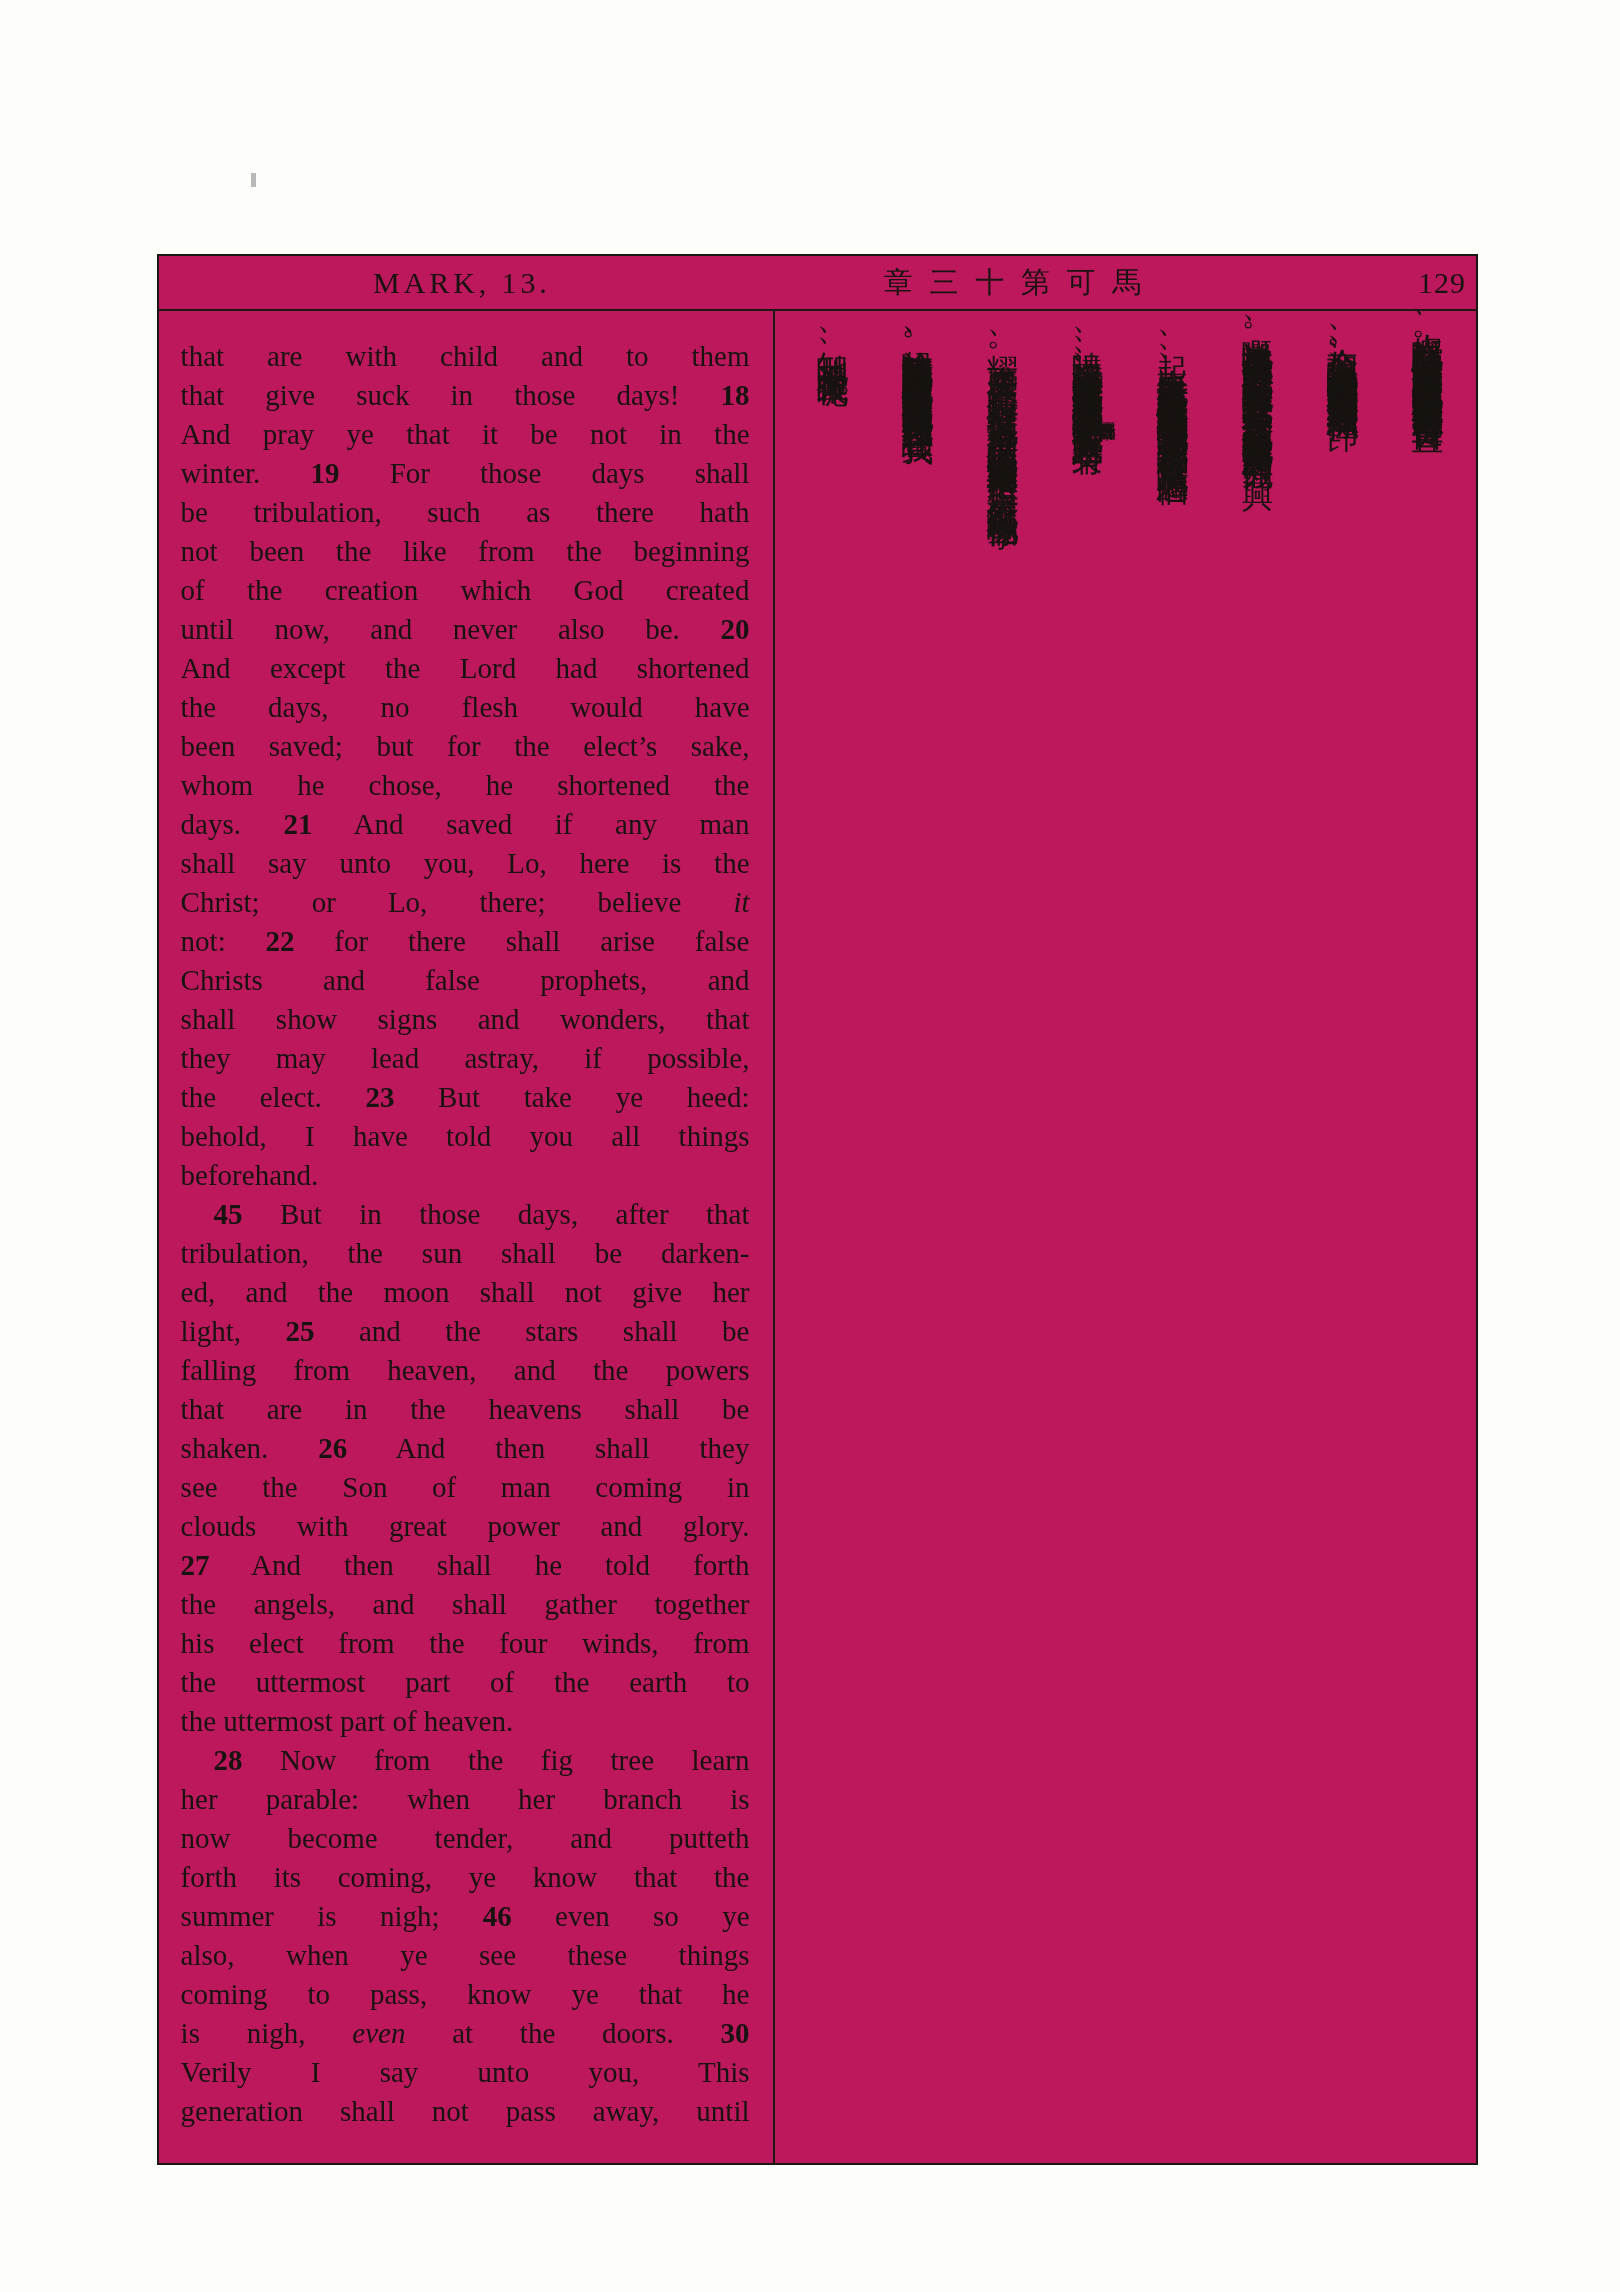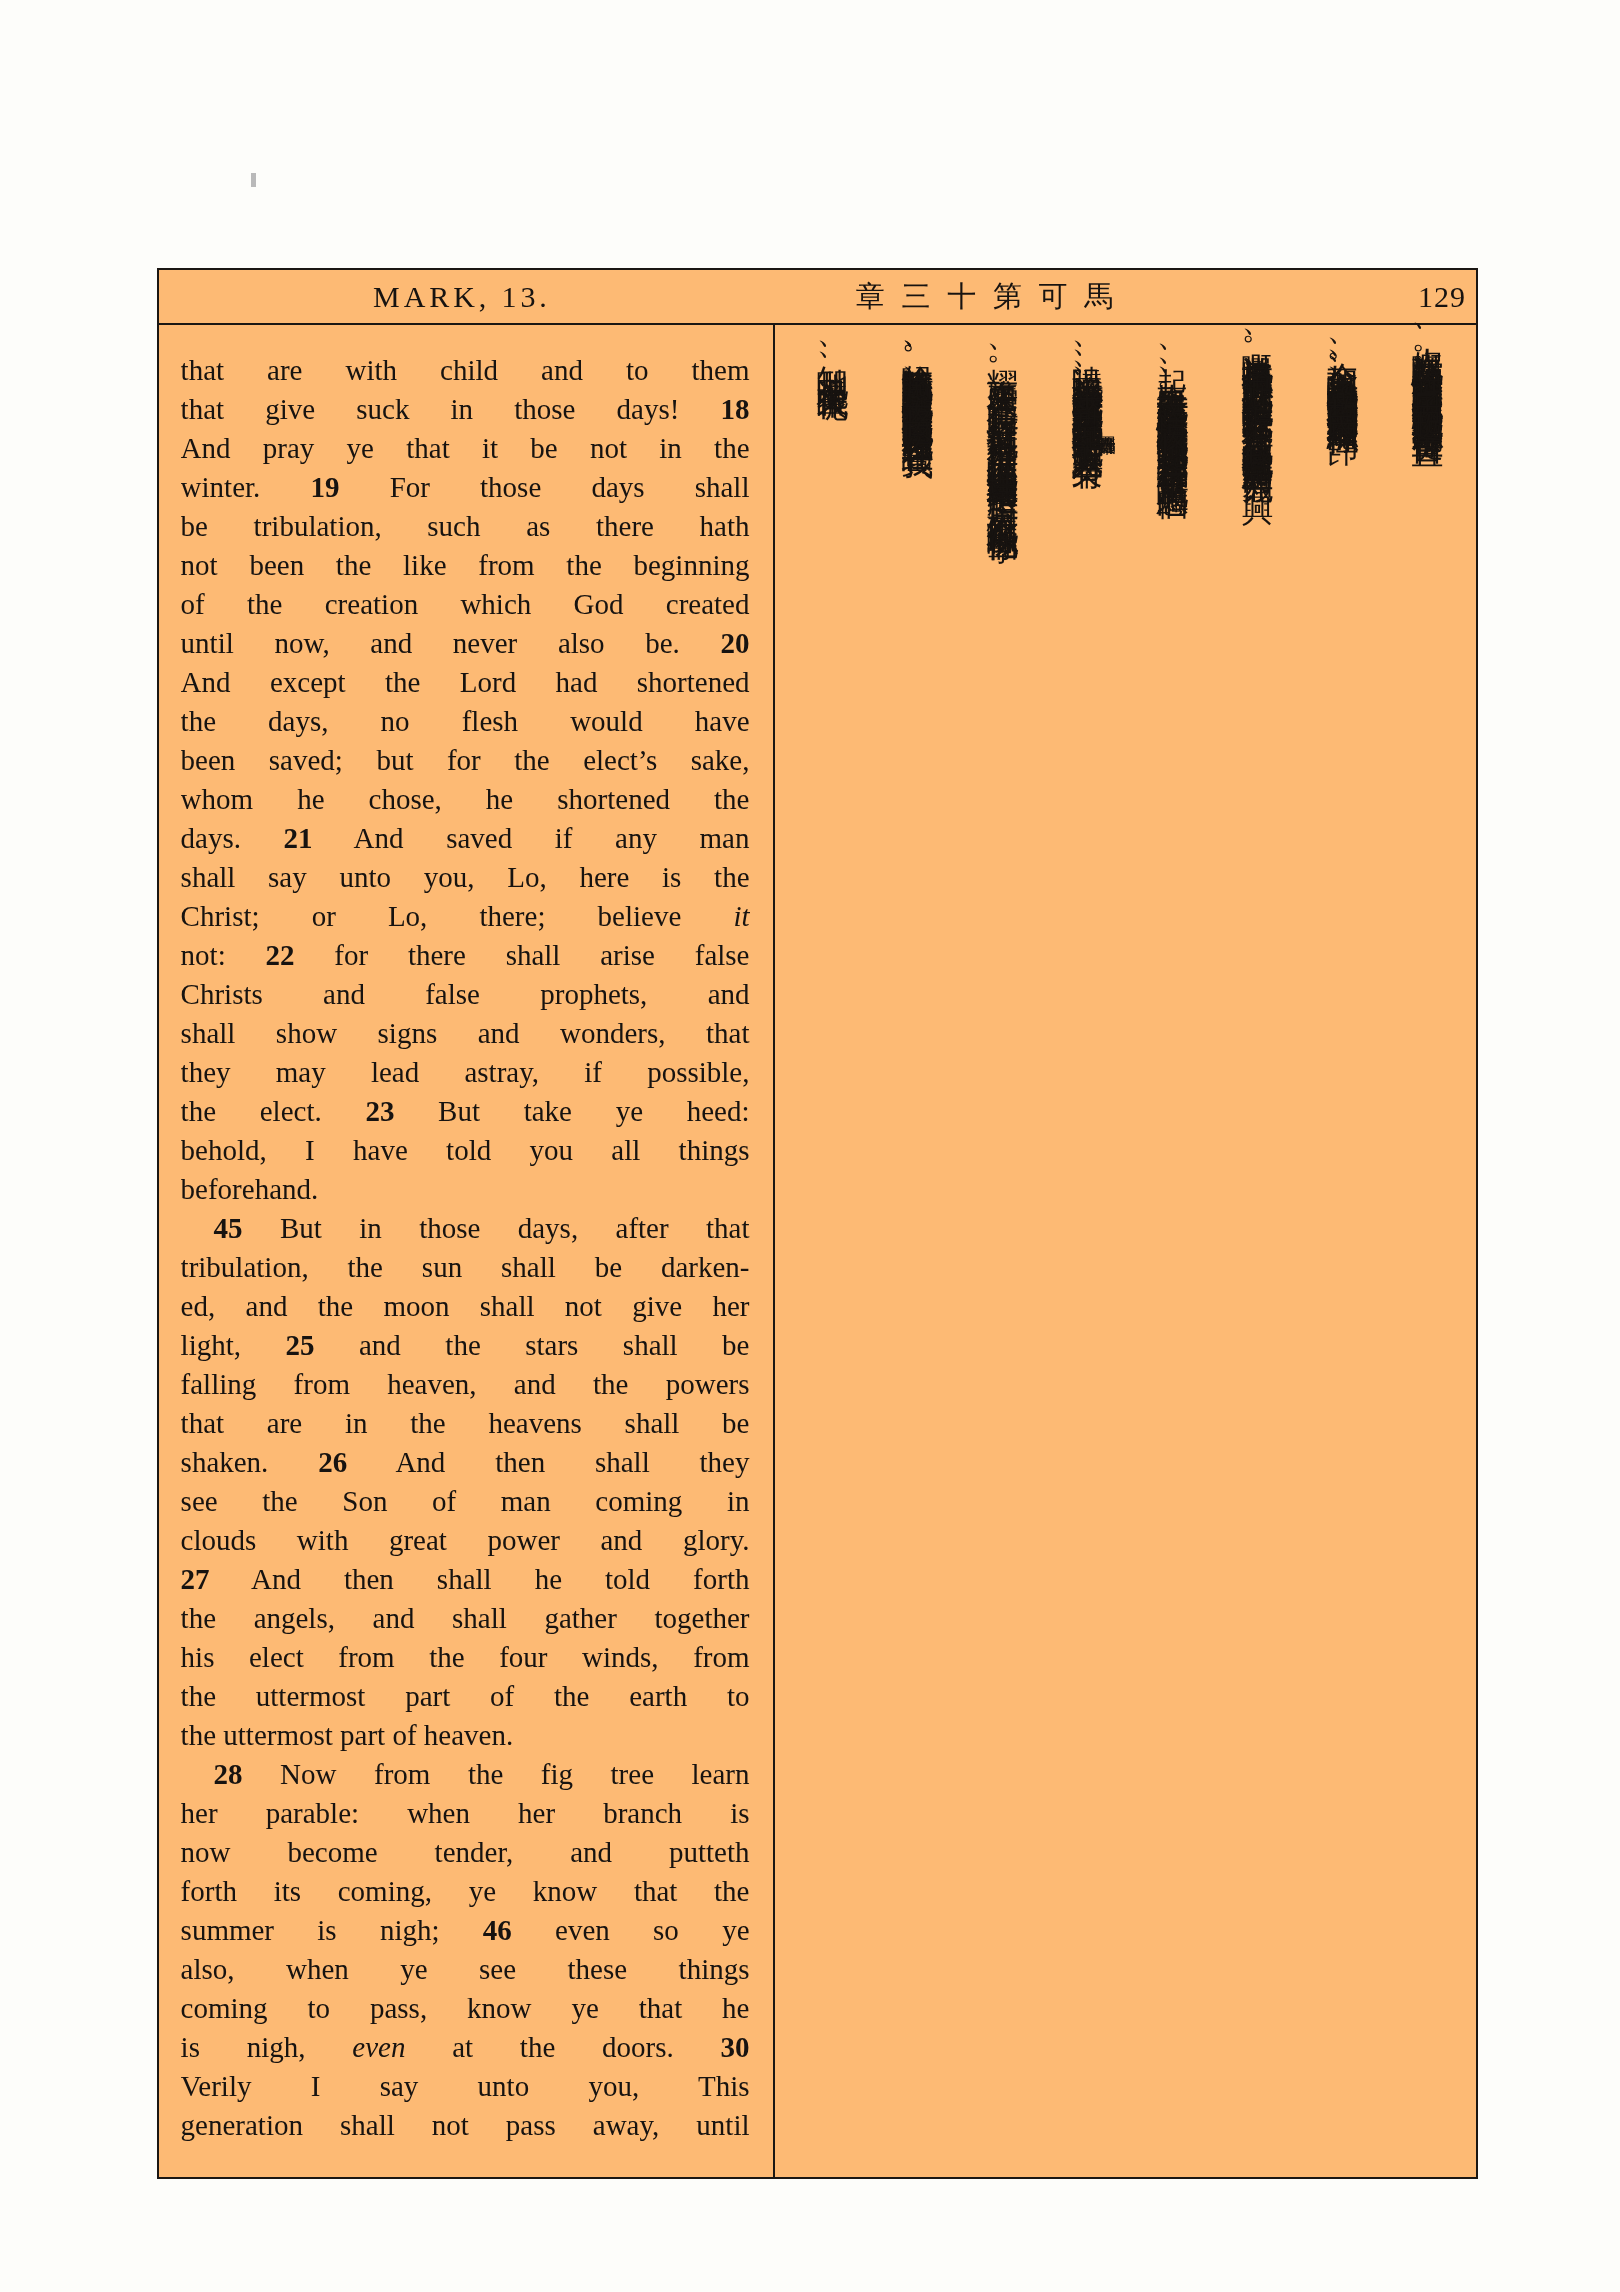--- a/index.html
+++ b/index.html
@@ -20,28 +20,28 @@
     position: absolute;
     left: 251px;
     top: 173px;
     width: 4.9px;
     height: 13.7px;
     background: #b9b9b9;
   }
   .page-box {
     position: absolute;
     left: 157px;
-    top: 268px;
+    top: 254px;
     width: 1321px;
     height: 1911px;
     border: 2.9px solid #1b1713;
     box-sizing: border-box;
     display: flex;
     flex-direction: column;
-    background: #fdba74;
+    background: #be185d;
   }
   .header {
     flex: 0 0 55px;
     border-bottom: 2.9px solid #1b1713;
     display: flex;
     align-items: center;
     box-sizing: border-box;
   }
   .header-left {
     width: 46%;
@@ -52,21 +52,21 @@
   }
   .header-right {
     flex: 1;
     display: flex;
     align-items: center;
     white-space: nowrap;
   }
   .header-cn {
     font-size: 29px;
     letter-spacing: 16.7px;
-    margin-left: 91px;
+    margin-left: 119px;
   }
   .page-num {
     margin-left: auto;
     margin-right: 10px;
     font-size: 30px;
     letter-spacing: 1px;
   }
   .content {
     flex: 1;
     display: flex;

